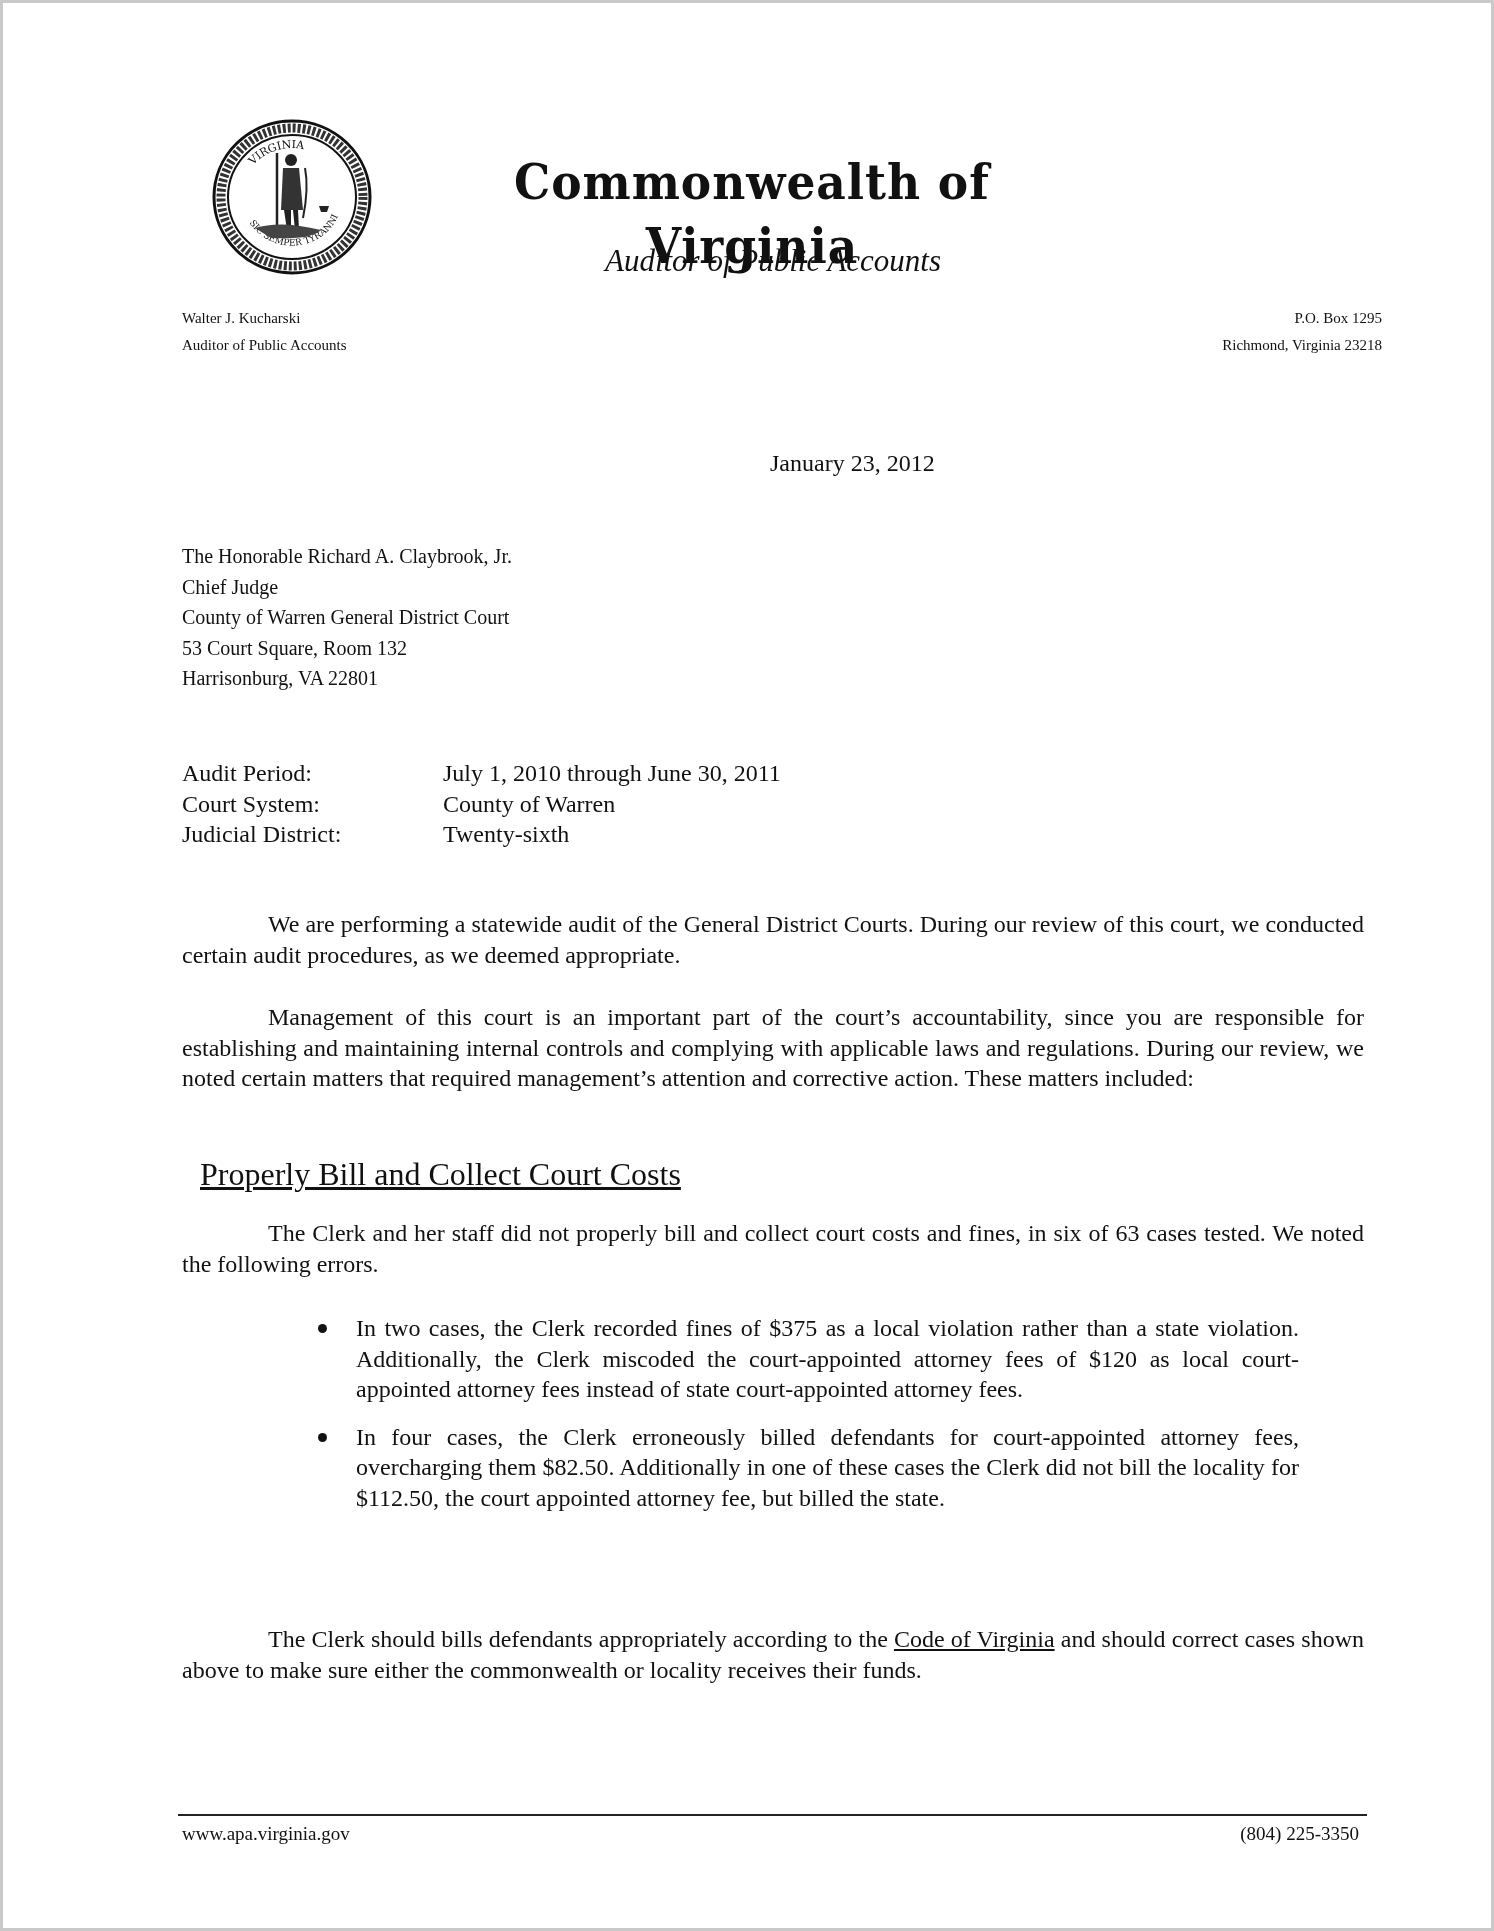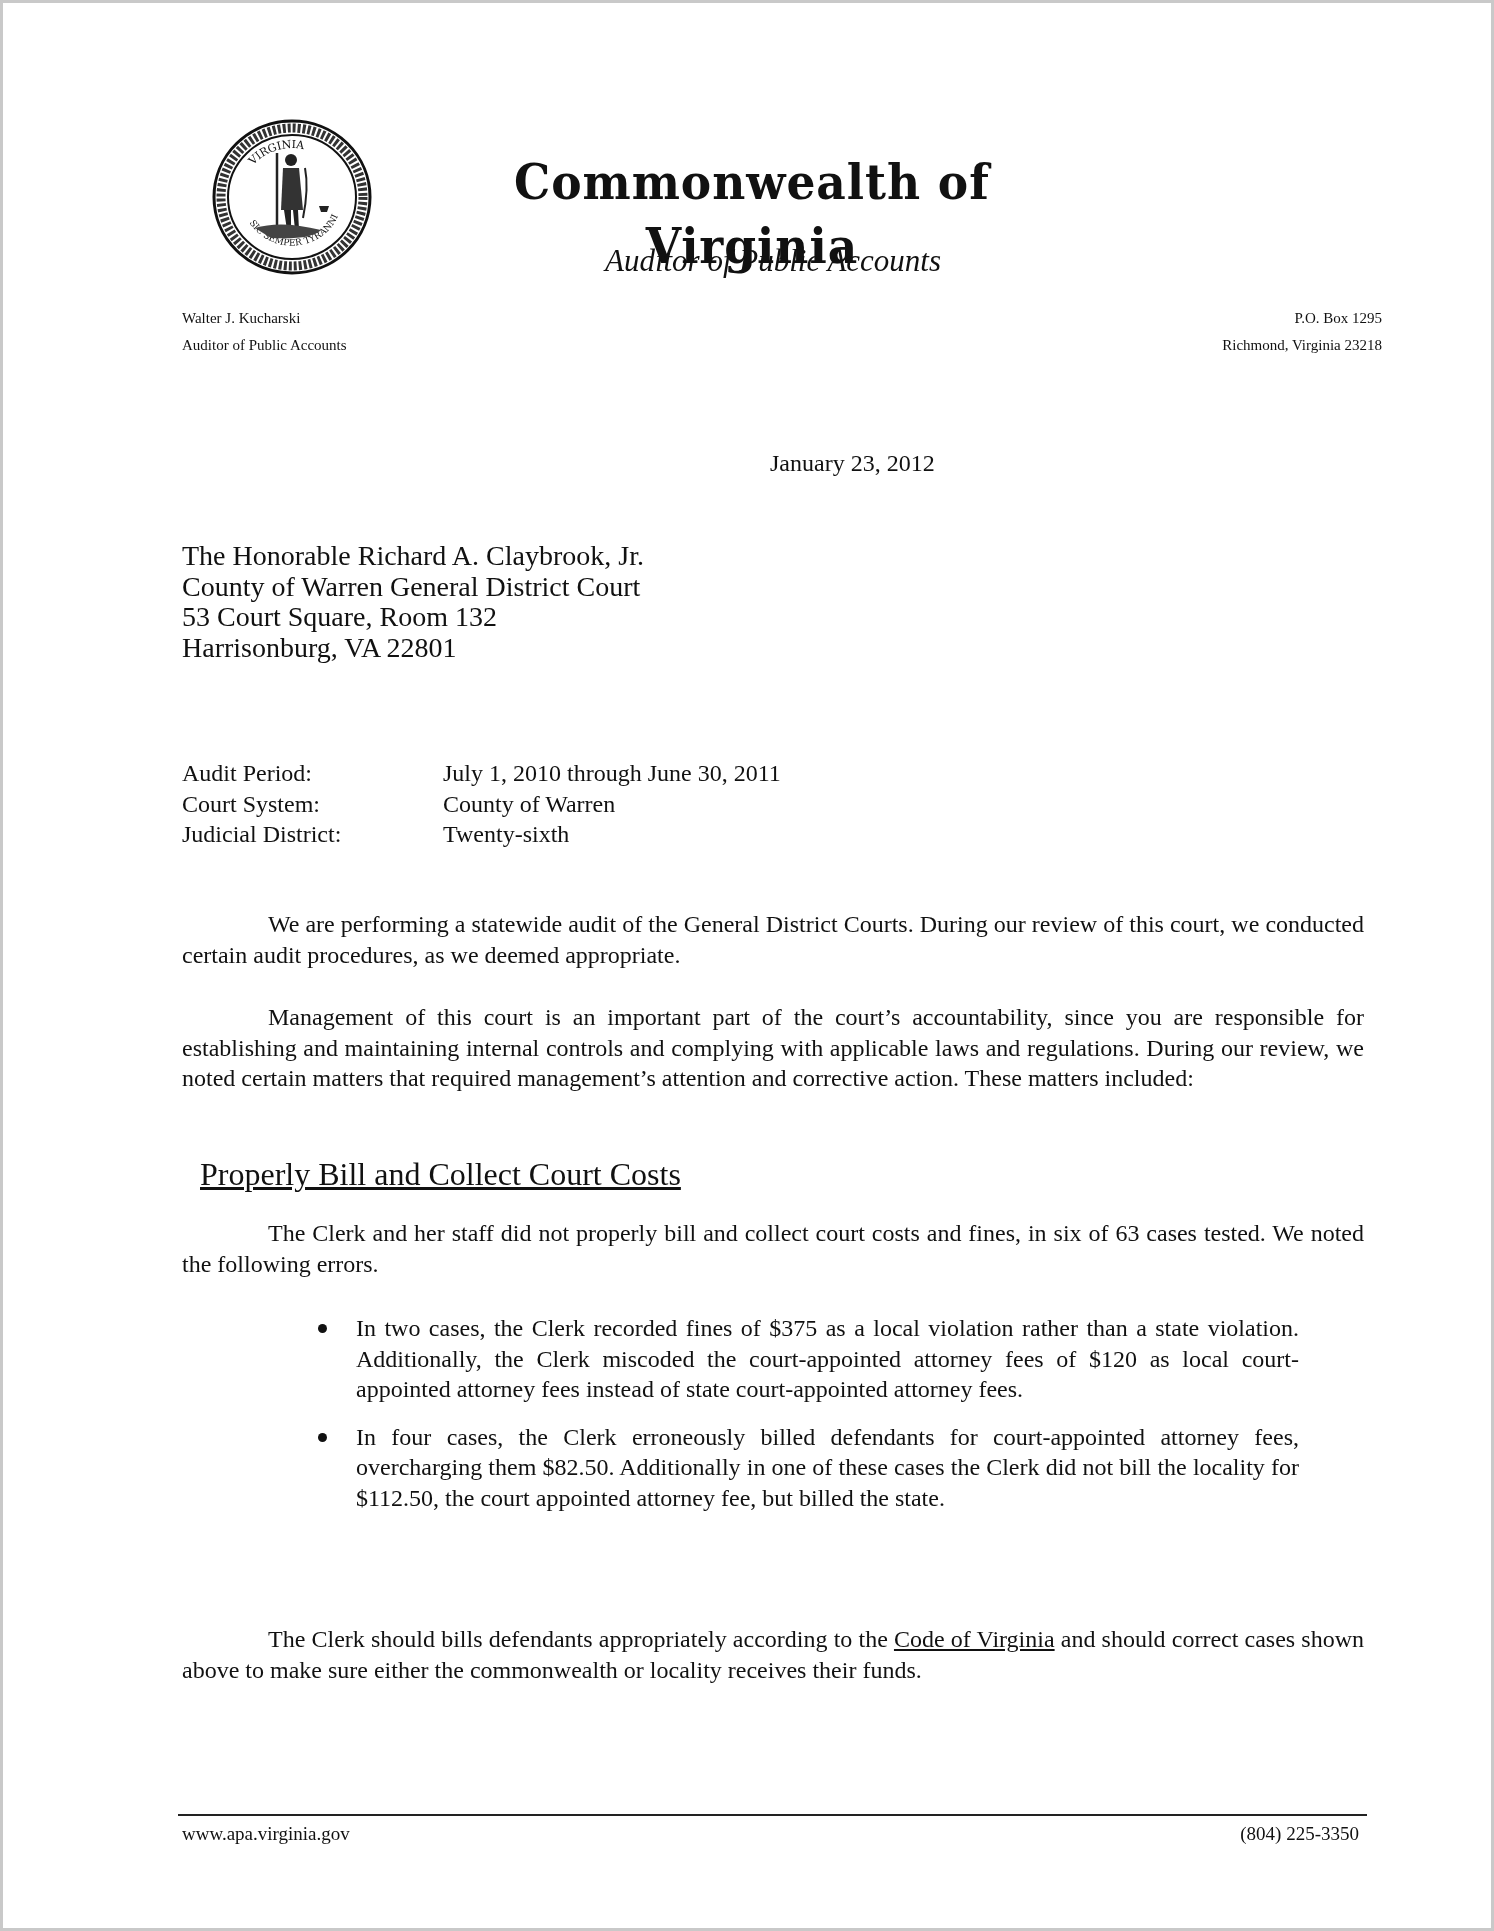--- a/index.html
+++ b/index.html
@@ -18,21 +18,21 @@
       transform: scaleX(0.93); transform-origin: left center;
     }
     .subtitle {
       position: absolute; left: 455px; top: 238px; width: 630px; text-align: center;
       font-style: italic; font-size: 31px; line-height: 40px;
     }
     .lh { font-size: 15px; line-height: 27px; }
     .lh-left { left: 179px; top: 302px; }
     .lh-right { right: 109px; top: 302px; text-align: right; margin-left: 36px; }
     .date { left: 767px; top: 447px; font-size: 24px; }
-    .addr { left: 179px; top: 538px; font-size: 28px; line-height: 30.5px; }
+    .addr { left: 179px; top: 538px; font-size: 20px; line-height: 30.5px; }
     .info { left: 179px; top: 755px; font-size: 24px; line-height: 30.5px; }
     .info-row { display: flex; }
     .info-label { width: 261px; }
     .para {
       position: absolute; left: 179px; width: 1182px; font-size: 24px;
       line-height: 30.5px; text-align: justify; white-space: normal;
     }
     .indent { text-indent: 86px; }
     .heading { left: 169px; top: 1153px; font-size: 32px; text-decoration: underline; margin-left: 28px; }
     .bullets { position: absolute; left: 312px; top: 1310px; width: 984px; font-size: 24px; line-height: 30.5px; }
@@ -84,20 +84,21 @@
   </div>
   <div class="abs lh lh-right">
     <div>P.O. Box 1295</div>
     <div>Richmond, Virginia 23218</div>
   </div>
 
   <div class="abs date">January 23, 2012</div>
 
   <div class="abs addr">
     <div>The Honorable Richard A. Claybrook, Jr.</div>
+    <div>Chief Judge</div>
     <div>County of Warren General District Court</div>
     <div>53 Court Square, Room 132</div>
     <div>Harrisonburg, VA 22801</div>
   </div>
 
   <div class="abs info">
     <div class="info-row">
       <span class="info-label">Audit Period:</span>
       <span>July 1, 2010 through June 30, 2011</span>
     </div>

